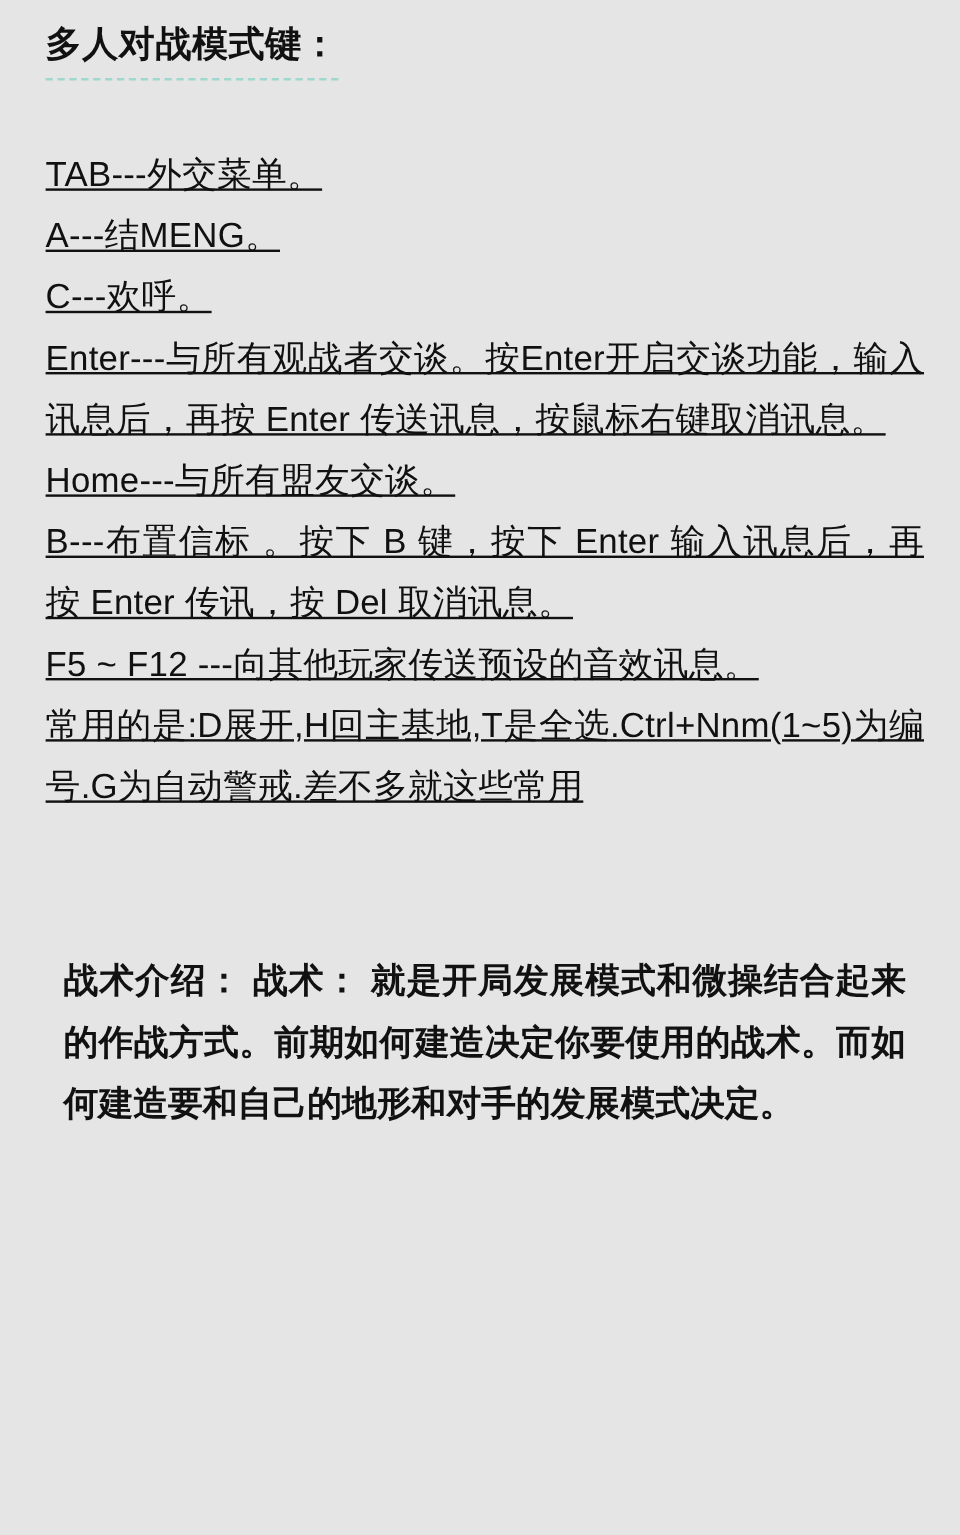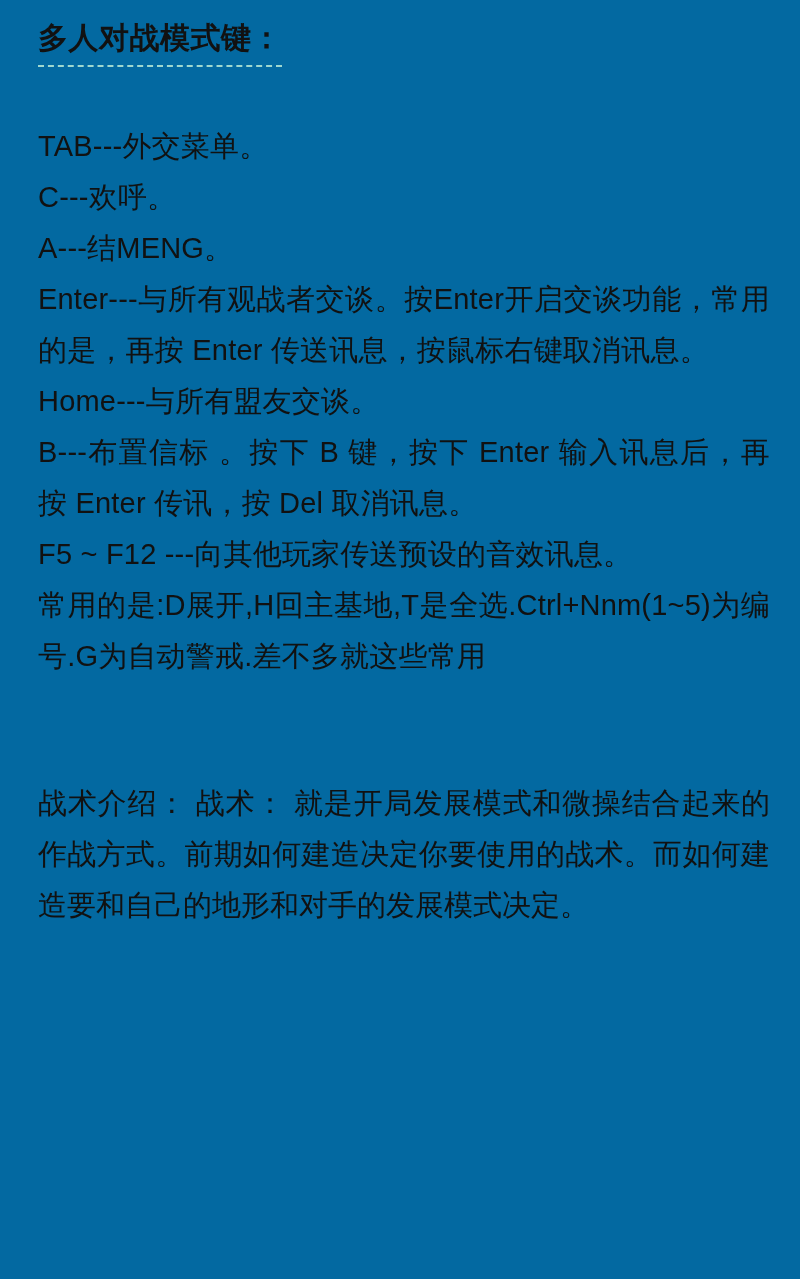--- a/index.html
+++ b/index.html
@@ -12,21 +12,21 @@
     min-height: 1279px;
     font-family: "Liberation Sans", "DejaVu Sans", sans-serif;
     color: #1a1a1a;
     -webkit-font-smoothing: antialiased;
   }
   .page {
     width: 800px;
     min-height: 1279px;
     box-sizing: border-box;
     padding: 18px 30px 0 38px;
-    background: #0369a1;
+    background: #e5e5e5;
   }
   .heading {
     font-size: 30px;
     line-height: 1.35;
     color: #111111;
     margin: 0 0 6px 0;
     display: inline-block;
     border-bottom: 2px dashed #9fd8cf;
     padding-bottom: 6px;
     letter-spacing: 0.5px;
@@ -36,53 +36,55 @@
     margin-bottom: 48px;
   }
   .body-block {
     font-size: 29px;
     line-height: 51px;
     color: #111111;
     letter-spacing: 0.2px;
   }
   .body-block p {
     margin: 0;
+    text-decoration: underline;
   }
   .justified {
     text-align: justify;
     text-justify: inter-character;
   }
   .gap {
     height: 96px;
   }
   .tail {
     font-size: 29px;
     line-height: 51px;
     color: #111111;
     text-align: justify;
     text-justify: inter-character;
   }
   .tail p {
-    margin: 0;
+    margin: 15px;
+    font-weight: bold;
   }
 </style>
 </head>
 <body>
 
 <div class="page">
 
   <div class="heading-wrap">
     <h1 class="heading">多人对战模式键：</h1>
   </div>
 
   <div class="body-block">
     <p>TAB---外交菜单。</p>
+    <p>A---结MENG。</p>
     <p>C---欢呼。</p>
-    <p>A---结MENG。</p>
-    <p class="justified">Enter---与所有观战者交谈。按Enter开启交谈功能，常用的是，再按 Enter 传送讯息，按鼠标右键取消讯息。</p>
+    <p class="justified">Enter---与所有观战者交谈。按Enter开启交谈功能，输入讯息后，再按 Enter 传送讯息，按鼠标右键取消讯息。</p>
     <p>Home---与所有盟友交谈。</p>
     <p class="justified">B---布置信标 。按下 B 键，按下 Enter 输入讯息后，再按 Enter 传讯，按 Del 取消讯息。</p>
     <p>F5 ~ F12 ---向其他玩家传送预设的音效讯息。</p>
     <p class="justified">常用的是:D展开,H回主基地,T是全选.Ctrl+Nnm(1~5)为编号.G为自动警戒.差不多就这些常用</p>
   </div>
 
   <div class="gap"></div>
 
   <div class="tail">
     <p>战术介绍： 战术： 就是开局发展模式和微操结合起来的作战方式。前期如何建造决定你要使用的战术。而如何建造要和自己的地形和对手的发展模式决定。</p>

